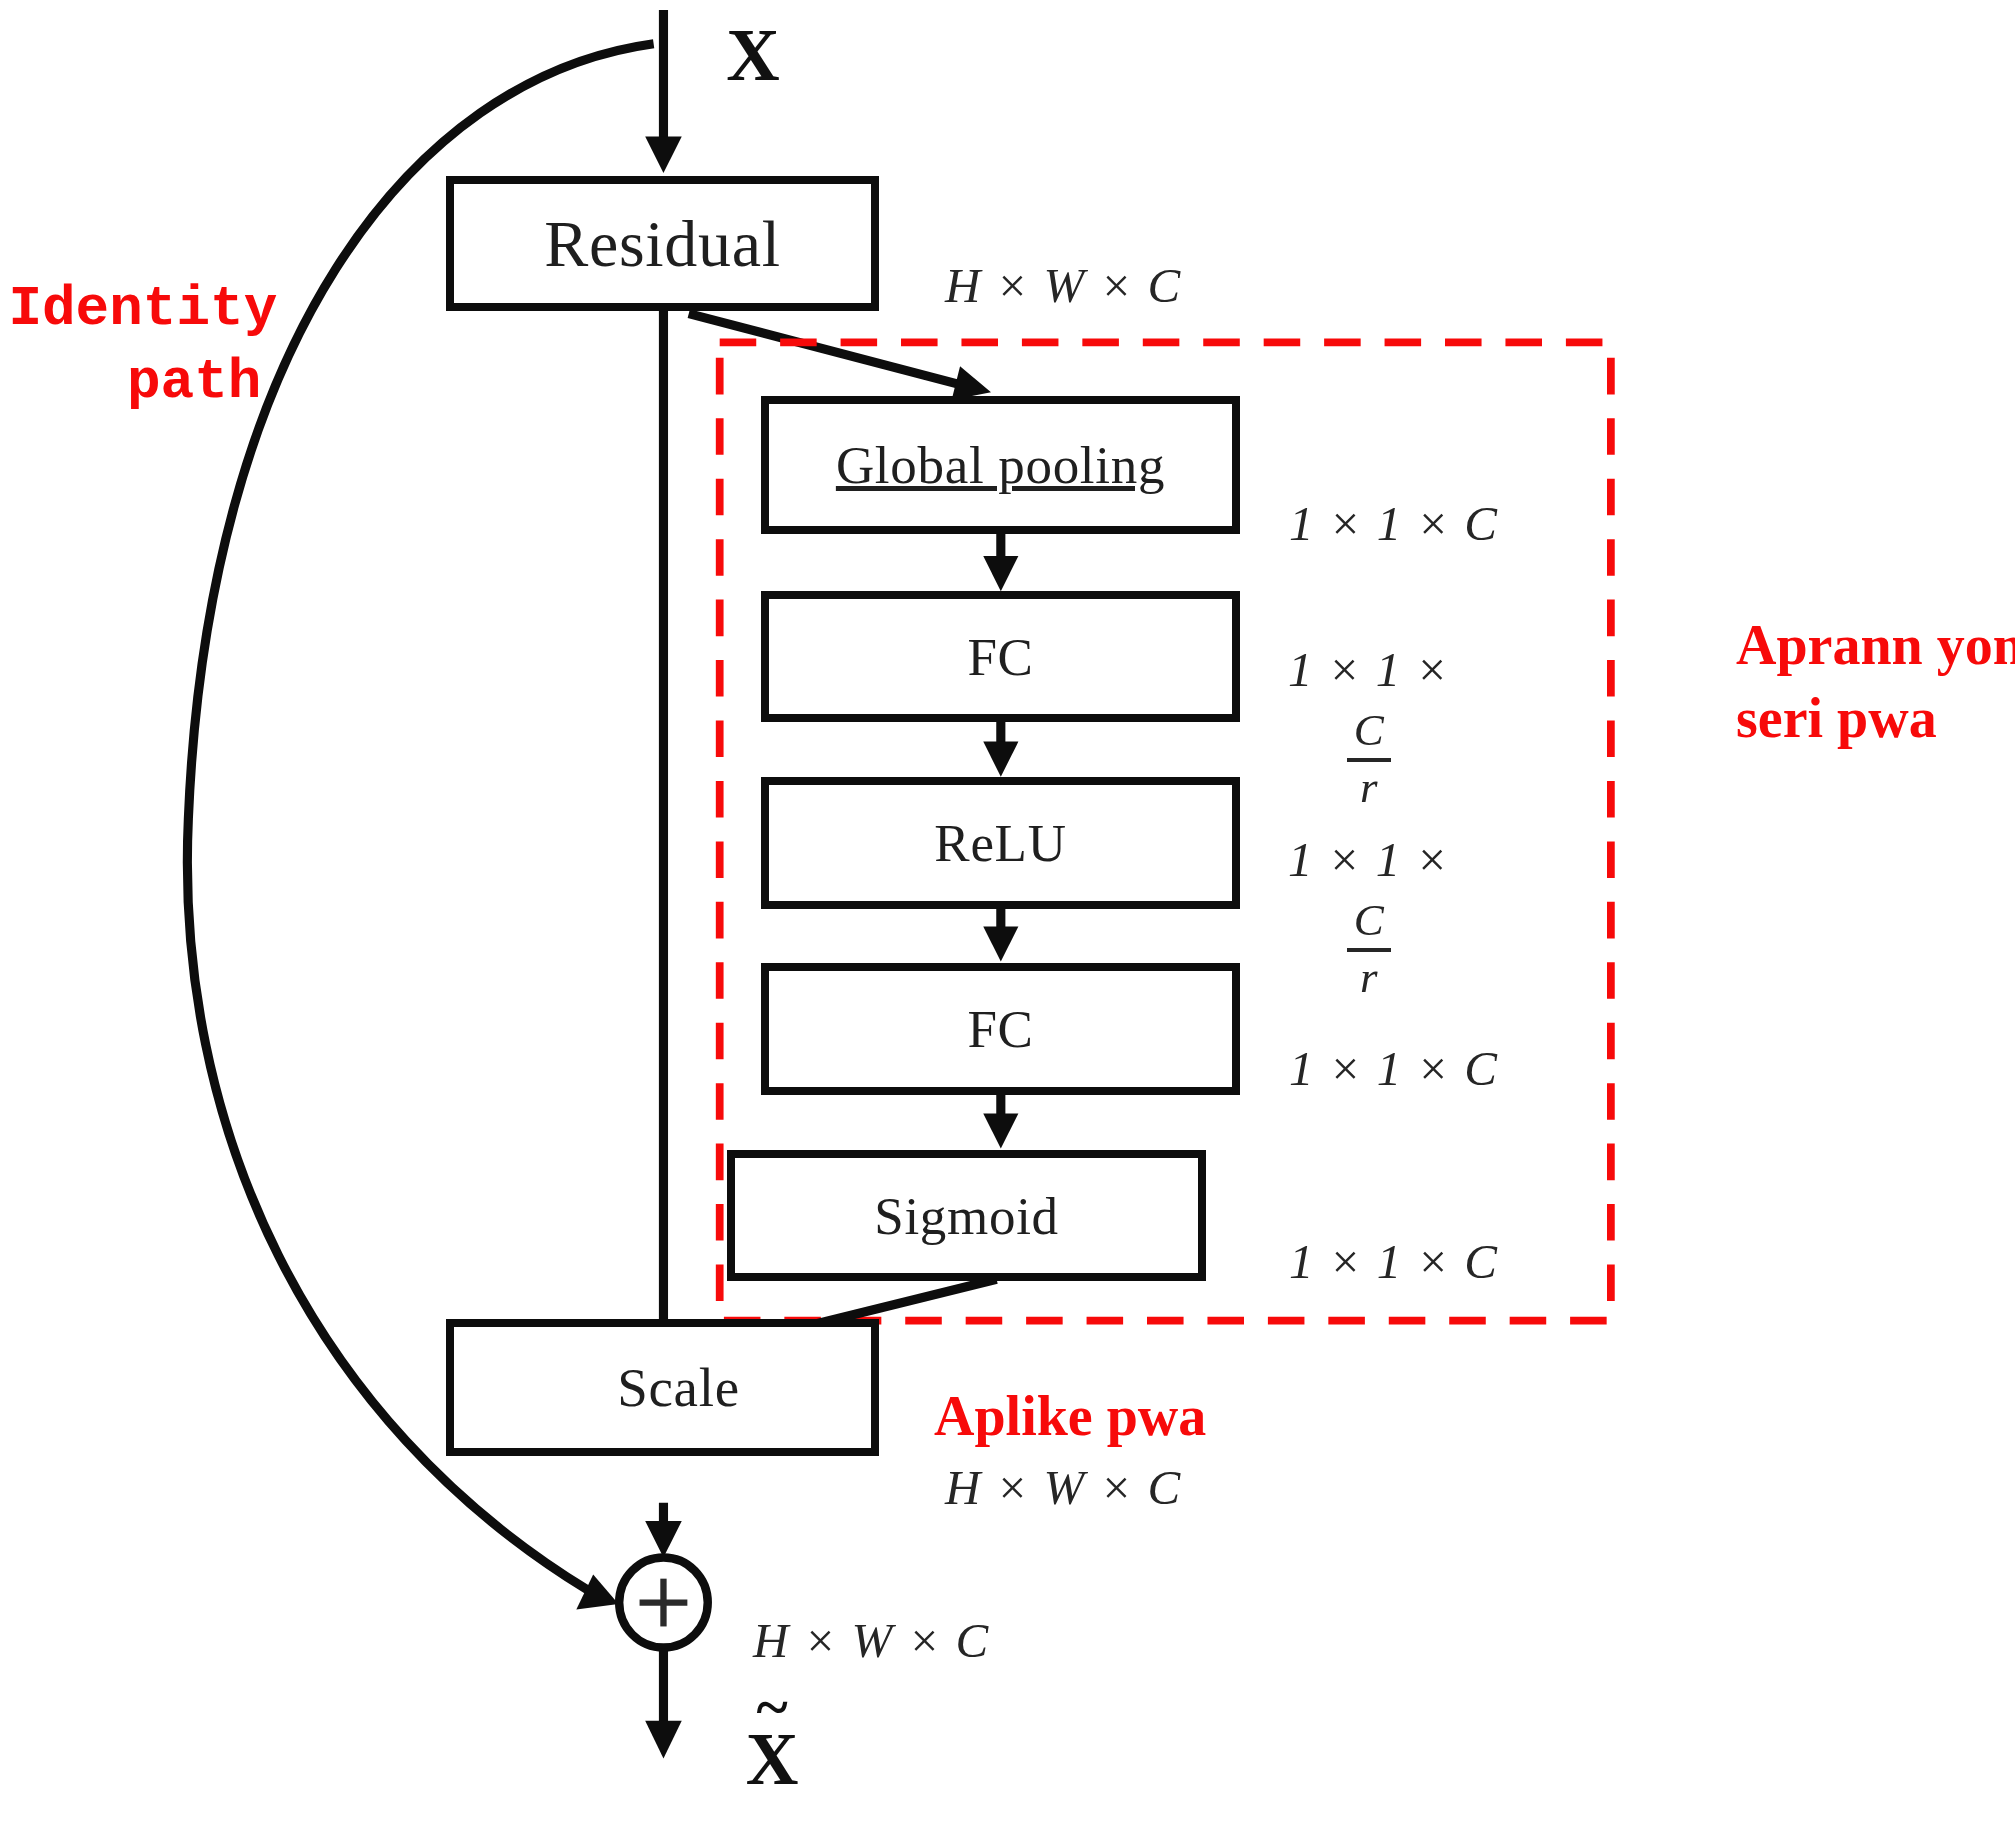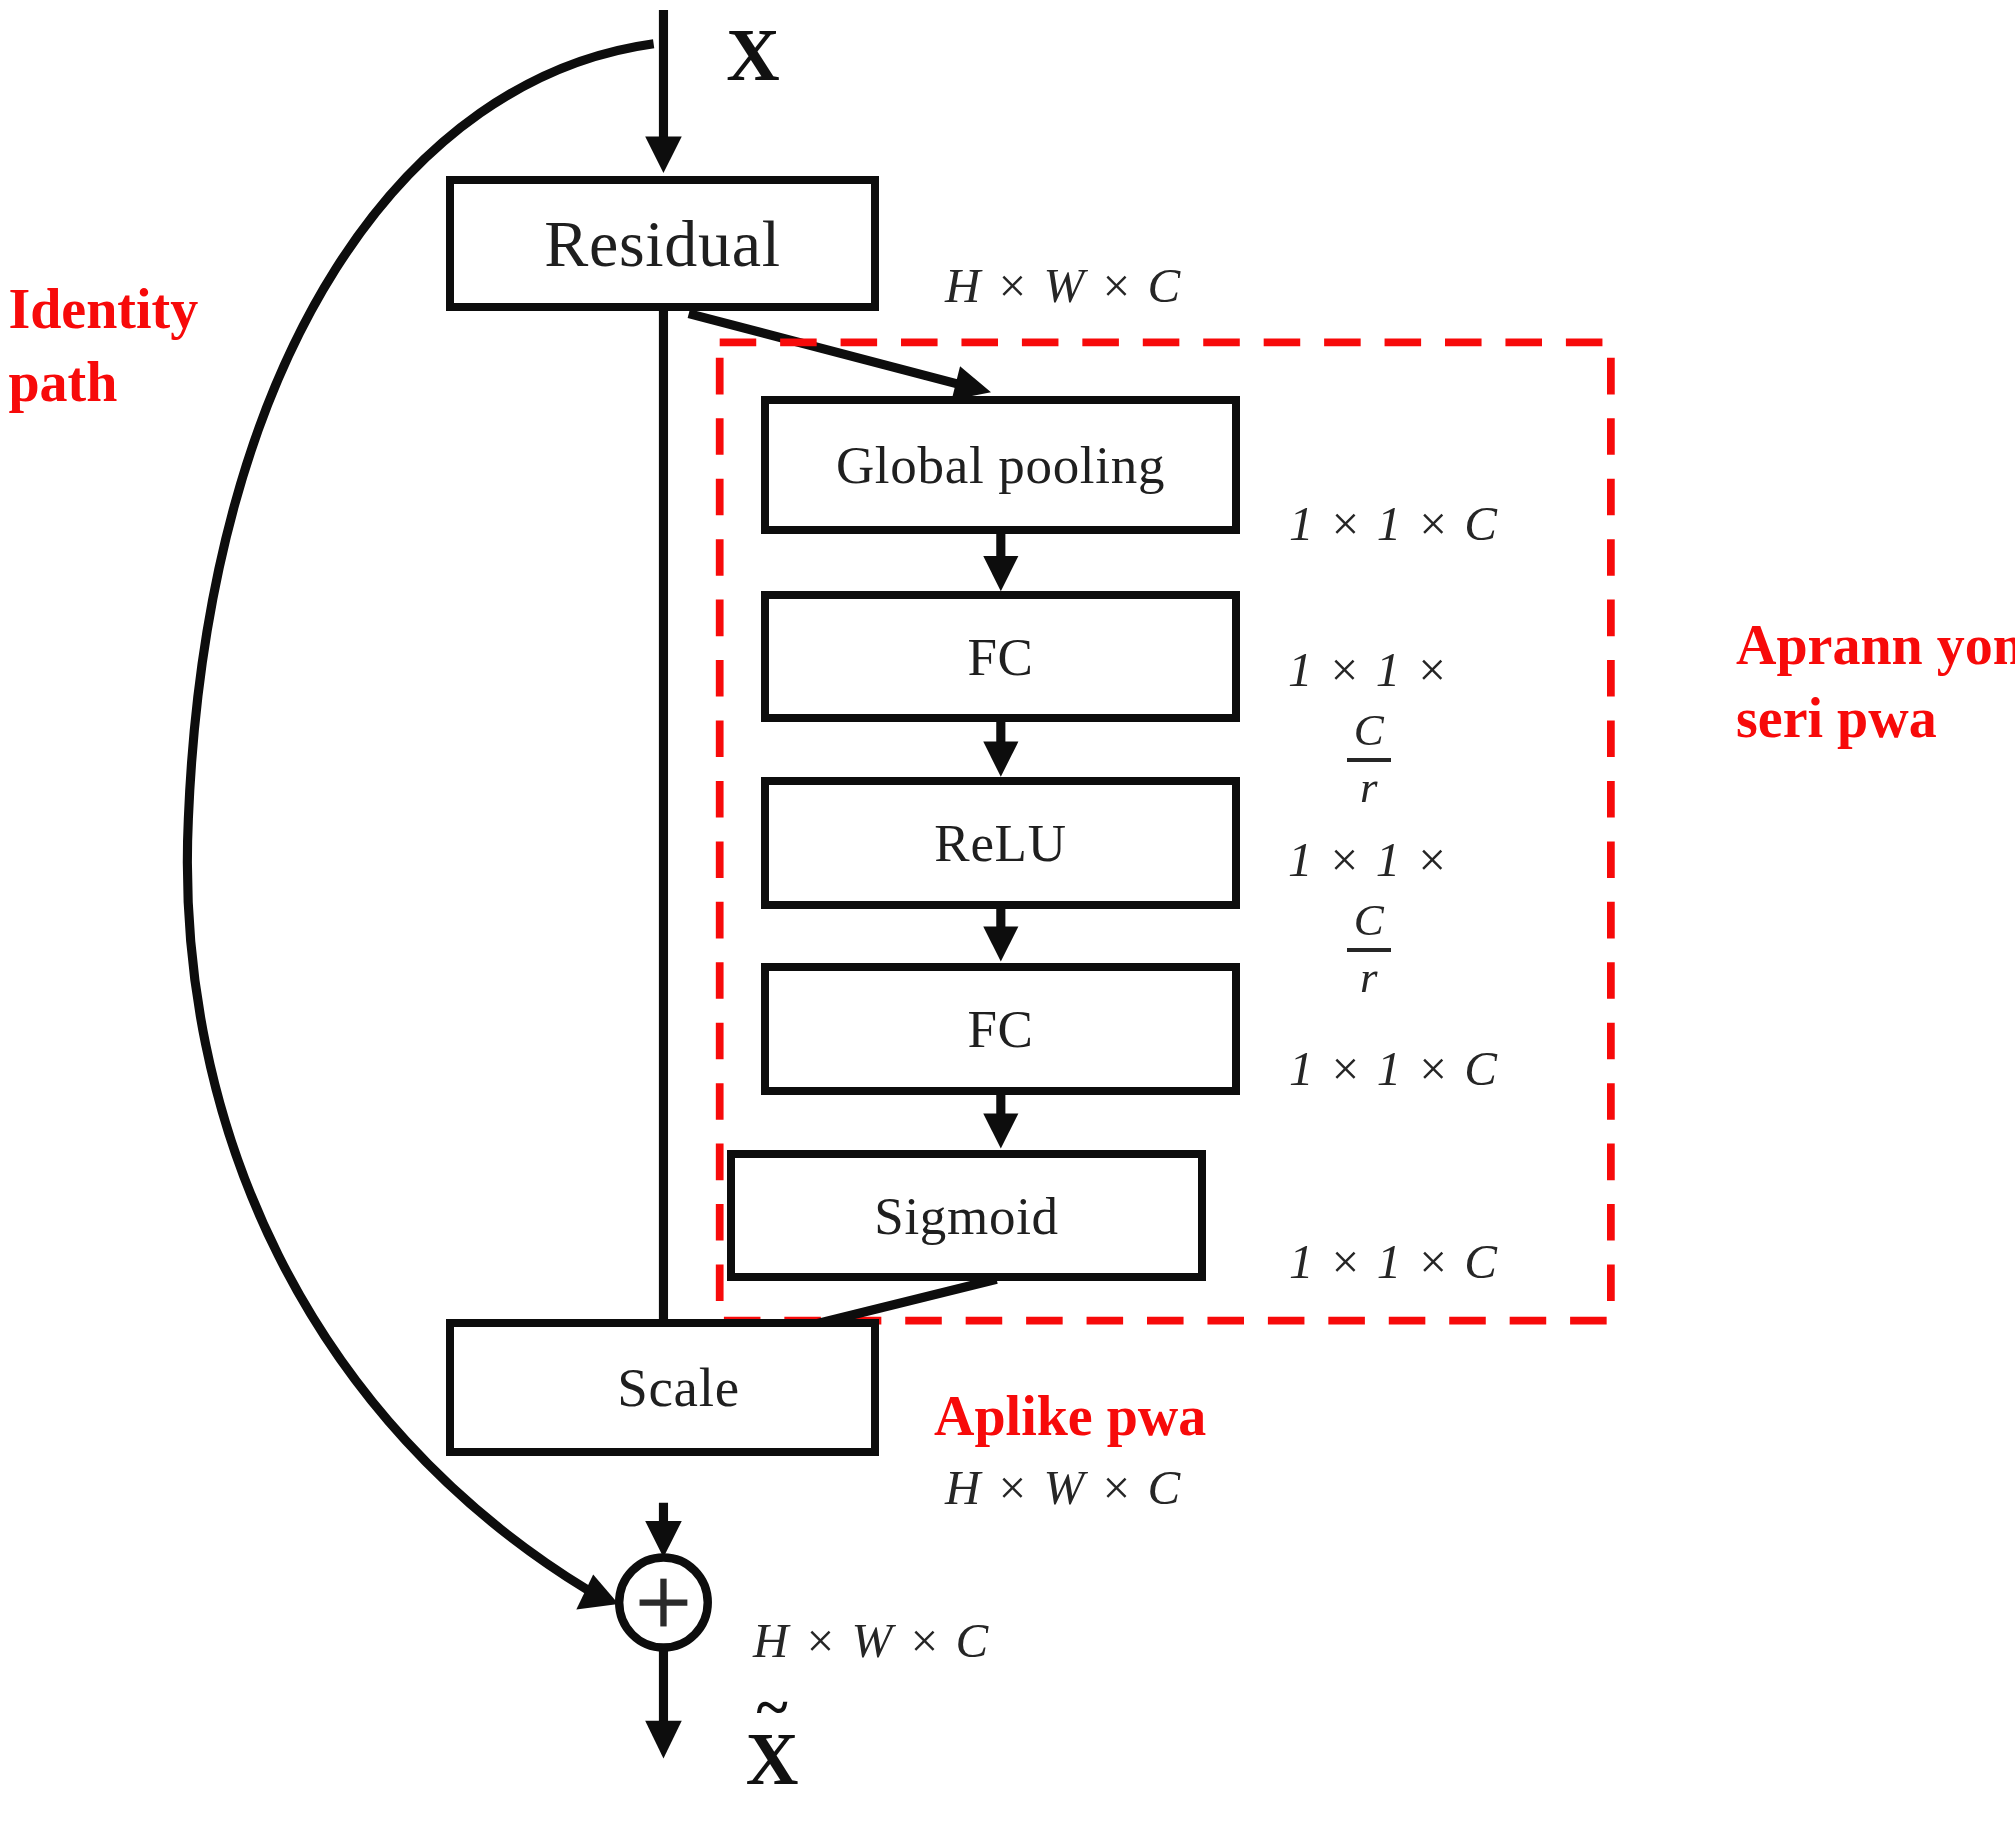--- a/index.html
+++ b/index.html
@@ -40,21 +40,21 @@
     font-style:italic;font-size:45px;color:#262626;line-height:1.02;
   }
   .frac .num{padding:0 7px 4.2px 7px;border-bottom:4.2px solid #262626;}
   .frac .den{padding-top:2.8px;}
   .red{
     color:var(--red);
     font-weight:bold;
     font-size:56px;
     line-height:1.3;
   }
-  .center{text-align:left;}
+  .center{text-align:right;font-family:Liberation Mono, monospace;}
   .io-label{
     font-weight:bold;color:#111;
   }
   .out-stack{display:flex;flex-direction:column;align-items:center;}
   .out-stack .tilde{font-size:60px;font-weight:bold;line-height:0.52;color:#111;}
   .out-stack .base{font-size:73px;font-weight:bold;line-height:1;color:#111;}
 </style>
 </head>
 <body>
 
@@ -99,21 +99,21 @@
     <line x1="944" y1="2246" x2="944" y2="2314" style="stroke:#2a2a2a" stroke-width="9"></line>
 
     <line x1="944" y1="2345" x2="944" y2="2450" style="stroke:var(--ink)" stroke-width="13"></line>
     <polygon points="944,2502 918,2448 970,2448" style="fill:var(--ink)"></polygon>
   </svg>
 
   <div class="box" style="left:446px;top:176px;width:433px;height:135px;font-size:66px;">
     <span>Residual</span>
   </div>
 
-  <div class="box" style="left:761px;top:396px;width:479px;height:138px;">
+  <div class="box" style="left:761px;top:396px;width:479px;height:138px;text-decoration:underline;">
     <span>Global pooling</span>
   </div>
 
   <div class="box" style="left:761px;top:591px;width:479px;height:131px;">
     <span>FC</span>
   </div>
 
   <div class="box" style="left:761px;top:777px;width:479px;height:132px;">
     <span>ReLU</span>
   </div>

